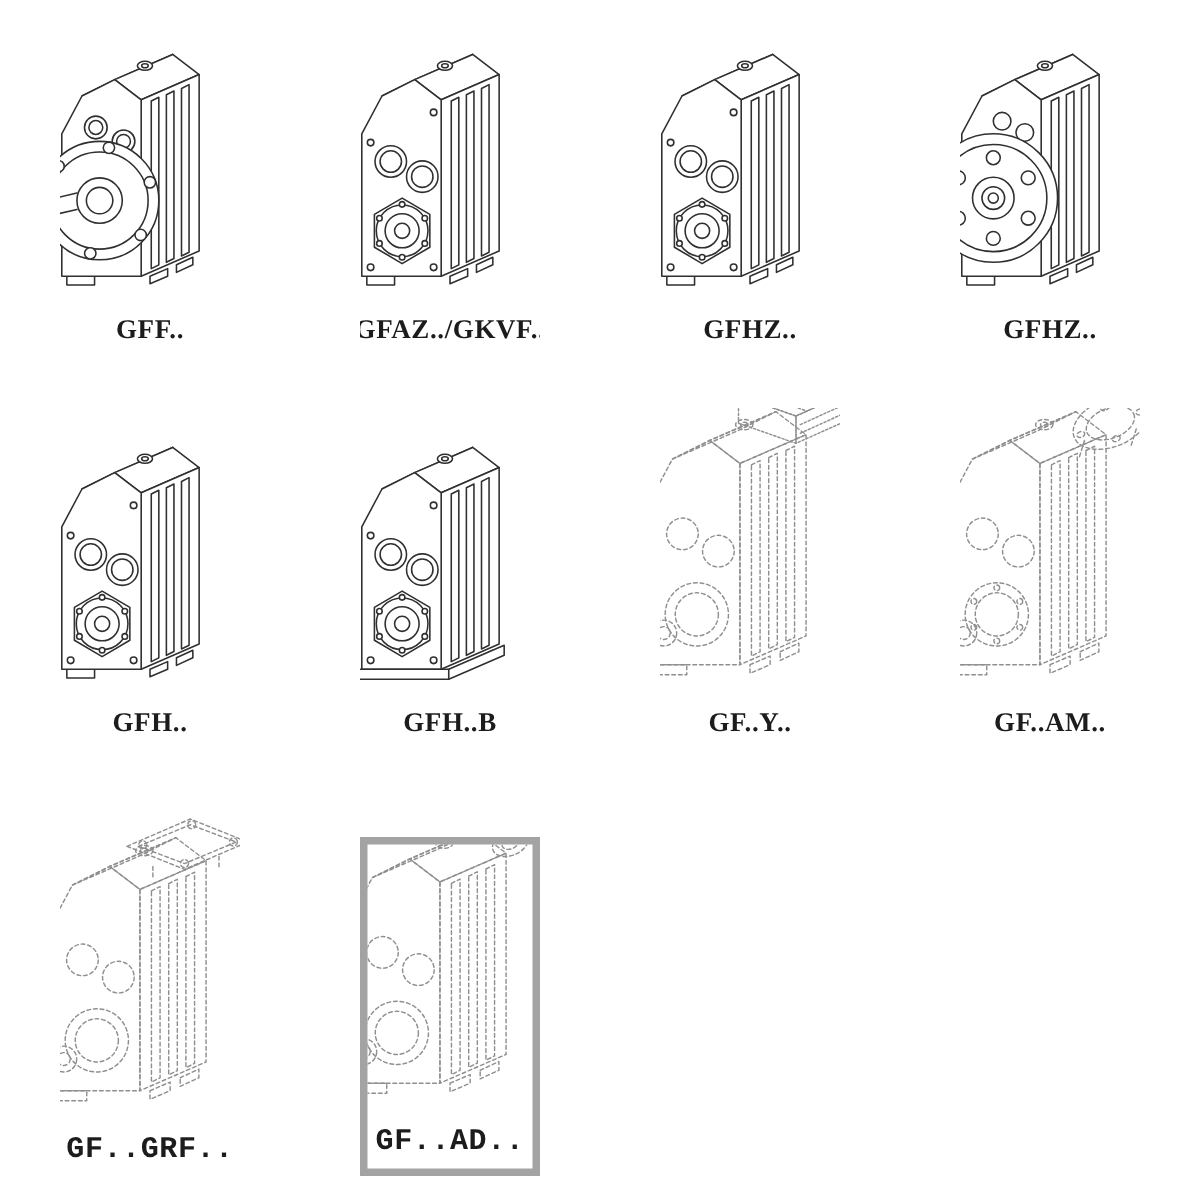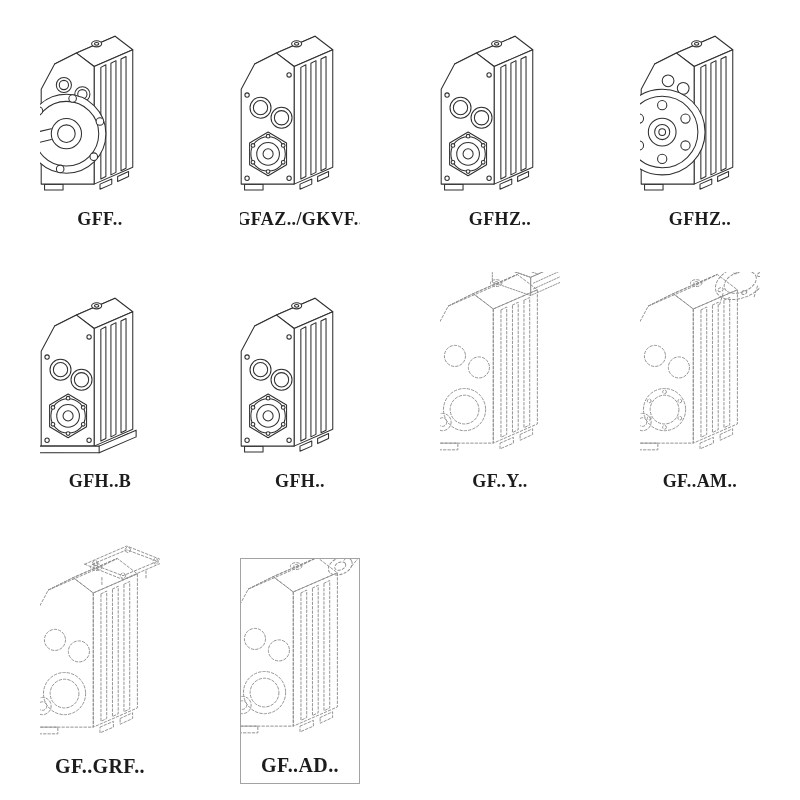--- a/index.html
+++ b/index.html
@@ -1,28 +1,28 @@
 <!DOCTYPE html>
 <html><head>
 <meta charset="utf-8">
 <style>
   html,body{margin:0;padding:0;width:800px;height:800px;background:#fff;overflow:hidden;
     font-family:"Liberation Serif", serif;}
   .grid{display:grid;grid-template-columns:repeat(4,200px);grid-template-rows:256px 262px 282px;
     width:800px;height:800px;}
   .cell{display:flex;flex-direction:column;align-items:center;justify-content:flex-end;
     overflow:hidden;box-sizing:border-box;}
-  .cell.boxed{border:1px solid #a3a3a3;margin-top:40px;}
+  .cell.boxed{border:5px solid #a3a3a3;margin-top:40px;}
   .drawing{display:block;flex:0 0 auto;}
   .sz-a{width:168px;height:202px;}
   .sz-b{width:194px;height:230px;}
   .sz-c{width:178px;height:214px;}
   .label{font-weight:bold;font-size:18px;letter-spacing:.4px;color:#1c1c1c;
     margin:2px 0 10px 0;white-space:nowrap;text-align:center;}
-  .label-lg{font-size:20px;margin-bottom:6px;}
+  .label-lg{font-size:20px;margin-bottom:6px;font-family:Liberation Mono, monospace;}
   
   .solid-style{stroke:#303030;fill:#fff;stroke-width:1.25;stroke-linejoin:round;stroke-linecap:round;}
   .dash-style{stroke:#8f8f8f;fill:none;stroke-width:1;stroke-dasharray:2.6 2;stroke-linejoin:round;stroke-linecap:round;}
   .defs-hidden{position:absolute;width:0;height:0;overflow:hidden;}
 </style>
 </head>
 <body>
 
 <svg class="defs-hidden" aria-hidden="true">
   <defs>
@@ -231,33 +231,33 @@
 
   <figure class="cell">
     <svg class="drawing sz-a" viewBox="0 0 200 240">
         <use href="#sym-flange-front" class="solid-style"></use>
       </svg>
     <figcaption class="label">GFHZ..</figcaption>
   </figure>
 
   <figure class="cell">
     <svg class="drawing sz-a" viewBox="0 0 200 240">
+        <use href="#sym-bore" class="solid-style"></use>
+      </svg>
+    <figcaption class="label">GFH..</figcaption>
+  </figure>
+
+  <figure class="cell">
+    <svg class="drawing sz-a" viewBox="0 0 200 240">
         <use href="#sym-bore-b" class="solid-style"></use>
       </svg>
     <figcaption class="label">GFH..B</figcaption>
   </figure>
 
   <figure class="cell">
-    <svg class="drawing sz-a" viewBox="0 0 200 240">
-        <use href="#sym-bore" class="solid-style"></use>
-      </svg>
-    <figcaption class="label">GFH..</figcaption>
-  </figure>
-
-  <figure class="cell">
     <svg class="drawing sz-b" viewBox="0 0 200 240">
         <use href="#sym-y" class="dash-style"></use>
       </svg>
     <figcaption class="label">GF..Y..</figcaption>
   </figure>
 
   <figure class="cell">
     <svg class="drawing sz-b" viewBox="0 0 200 240">
         <use href="#sym-am" class="dash-style"></use>
       </svg>

